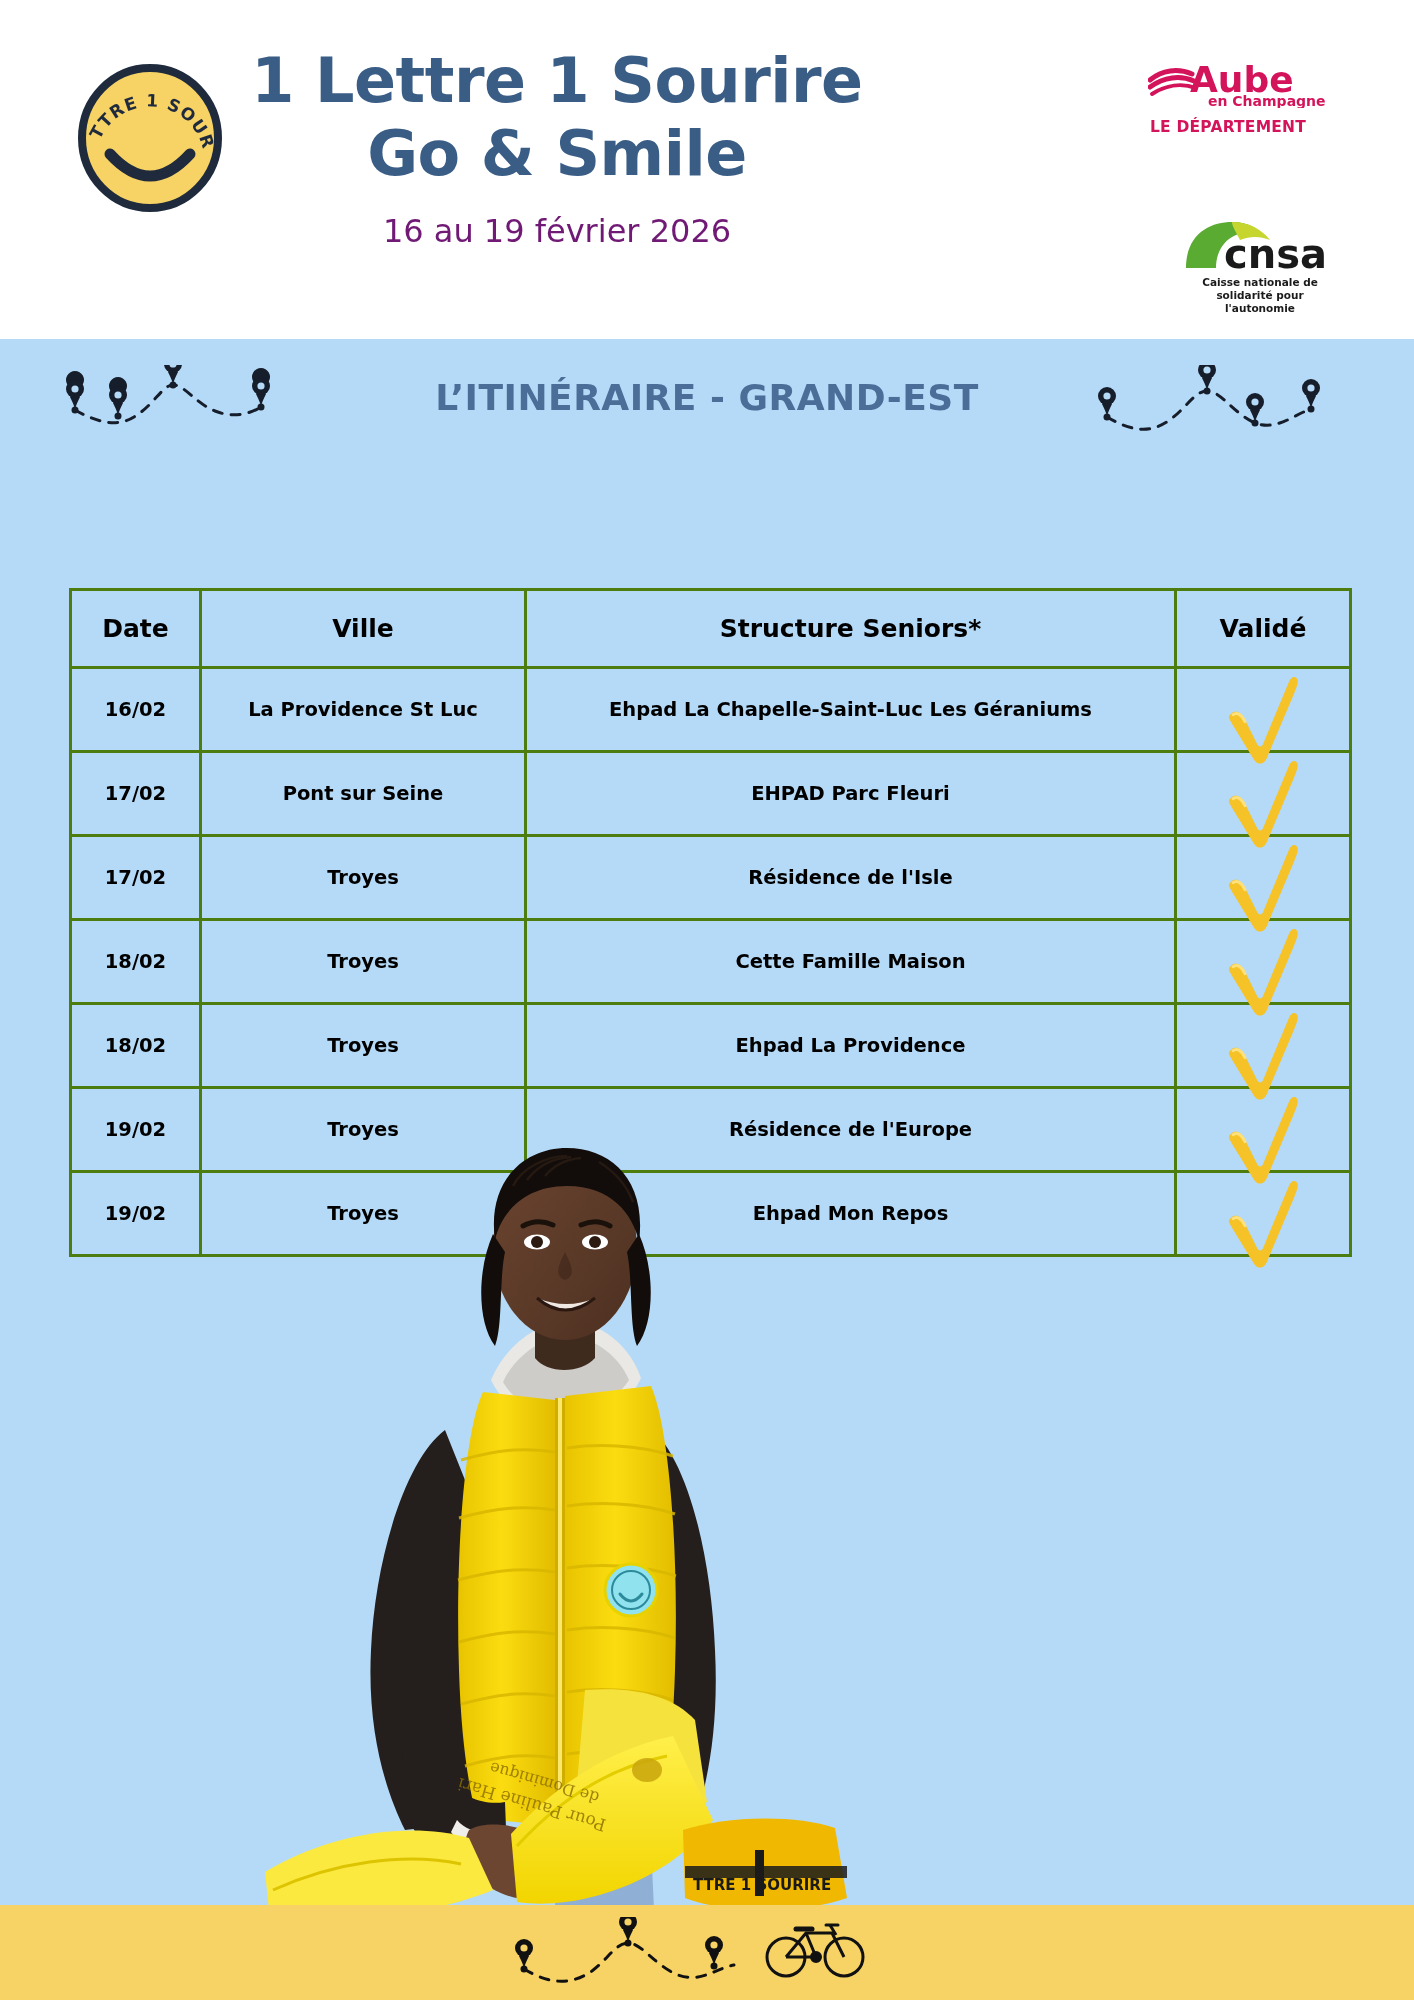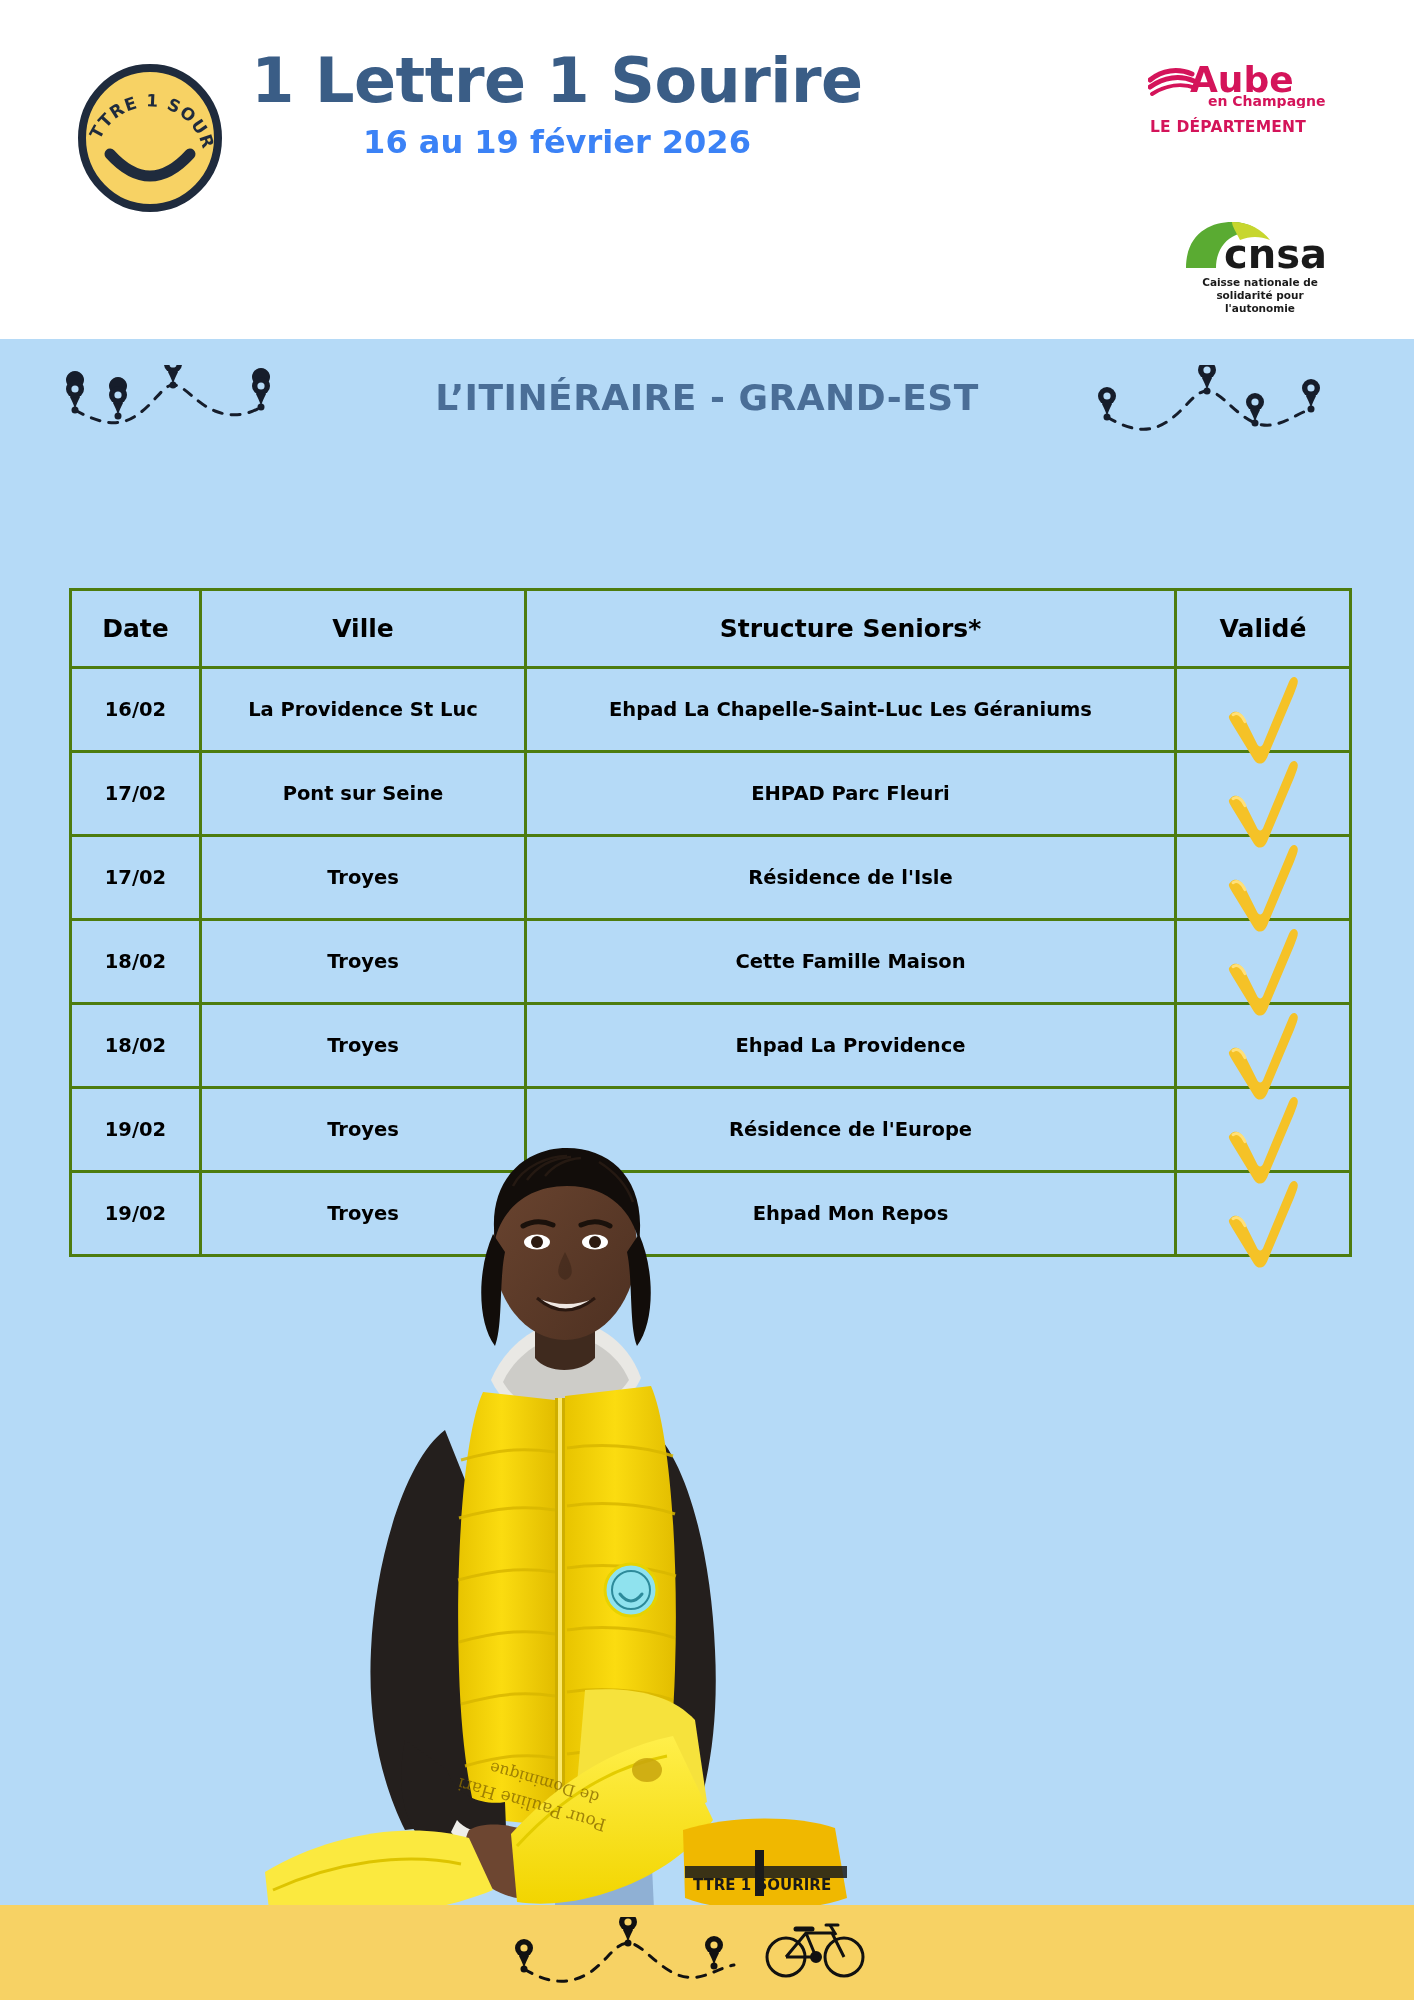--- a/index.html
+++ b/index.html
@@ -25,22 +25,22 @@
   .title-block {
     position: absolute; left: 0; top: 44px; width: 1414px;
     text-align: center;
   }
   .title-main {
     font-size: 62px; font-weight: 700; letter-spacing: -0.5px;
     color: #3a5d86; line-height: 1.18;
     font-family: "DejaVu Sans", sans-serif;
   }
   .title-sub {
-    font-size: 32px; font-weight: 700; color: #3b82f6;
-    margin-top: 6px; font-family: "DejaVu Sans", sans-serif;
+    font-size: 32px; font-weight: 400; color: #701a75;
+    margin-top: 22px; font-family: "DejaVu Sans", sans-serif;
   }
   
   .title-inner { display: inline-block; transform: translateX(-150px); }
 
   
   .logo-aube {
     position: absolute; left: 1148px; top: 58px;
     width: 180px; height: 78px; text-decoration: underline;
   }
   .aube-wordmark {
@@ -147,20 +147,21 @@
       <text font-family="DejaVu Sans, sans-serif" font-size="17" font-weight="700" fill="#1f2b3d" letter-spacing="1.2">
         <textPath href="#arcpath" startOffset="50%" text-anchor="middle">1 LETTRE 1 SOURIRE</textPath>
       </text>
       <path d="M 36,92 Q 76,136 116,92" fill="none" stroke="#1f2b3d" stroke-width="11" stroke-linecap="round"></path>
     </svg>
   </div>
 
   <div class="title-block">
     <div class="title-inner">
       <div class="title-main">1 Lettre 1 Sourire</div>
+      <div class="title-main">Go &amp; Smile</div>
       <div class="title-sub">16 au 19 février 2026</div>
     </div>
   </div>
 
   <div class="logo-aube">
     <svg class="aube-wordmark" viewBox="0 0 180 50" width="180" height="50">
 
       <path d="M2,22 C14,12 30,10 44,16" fill="none" stroke="#d4145a" stroke-width="5" stroke-linecap="round"></path>
       <path d="M2,29 C16,19 32,17 46,23" fill="none" stroke="#d4145a" stroke-width="5" stroke-linecap="round"></path>
       <path d="M4,36 C18,27 34,25 48,30" fill="none" stroke="#d4145a" stroke-width="4" stroke-linecap="round"></path>

